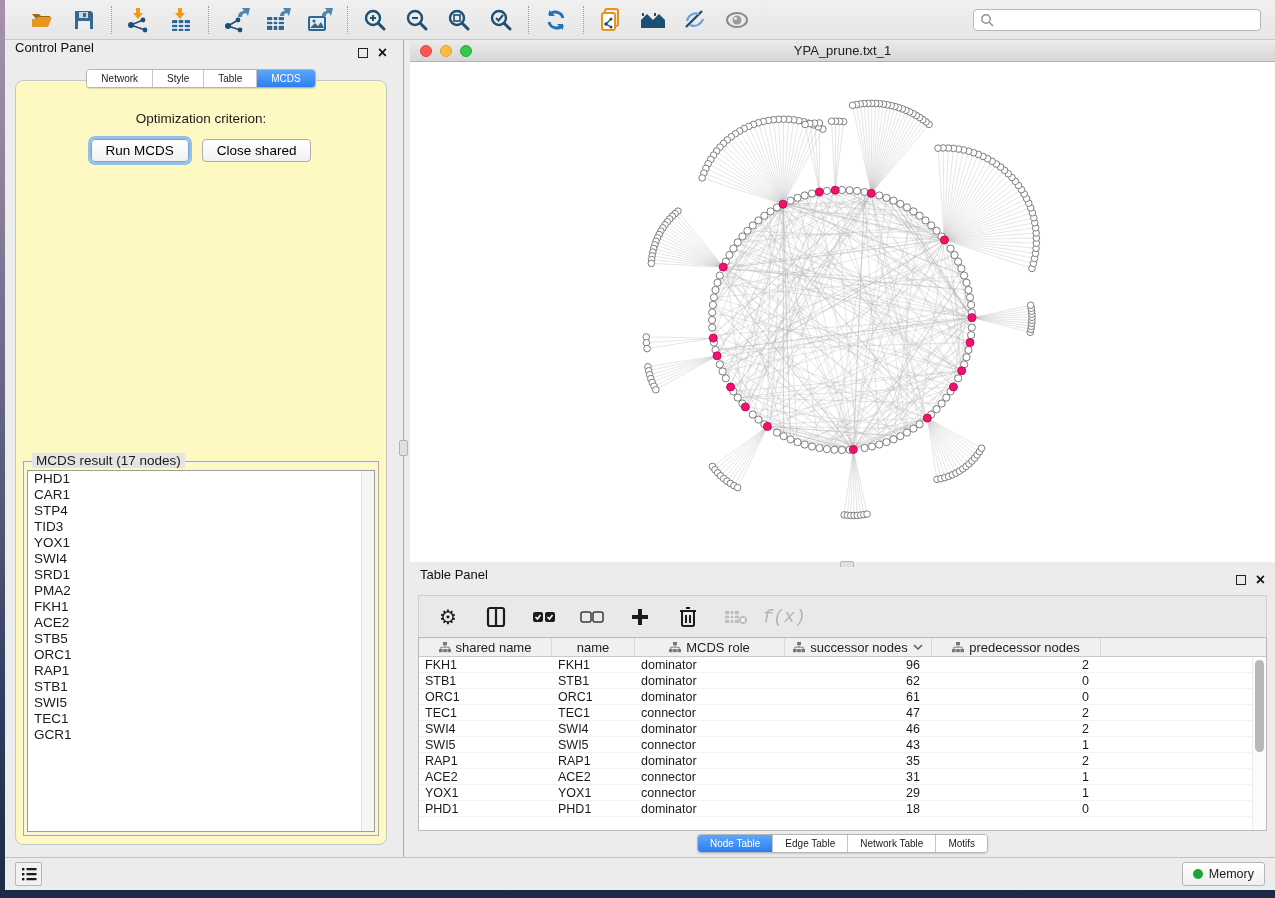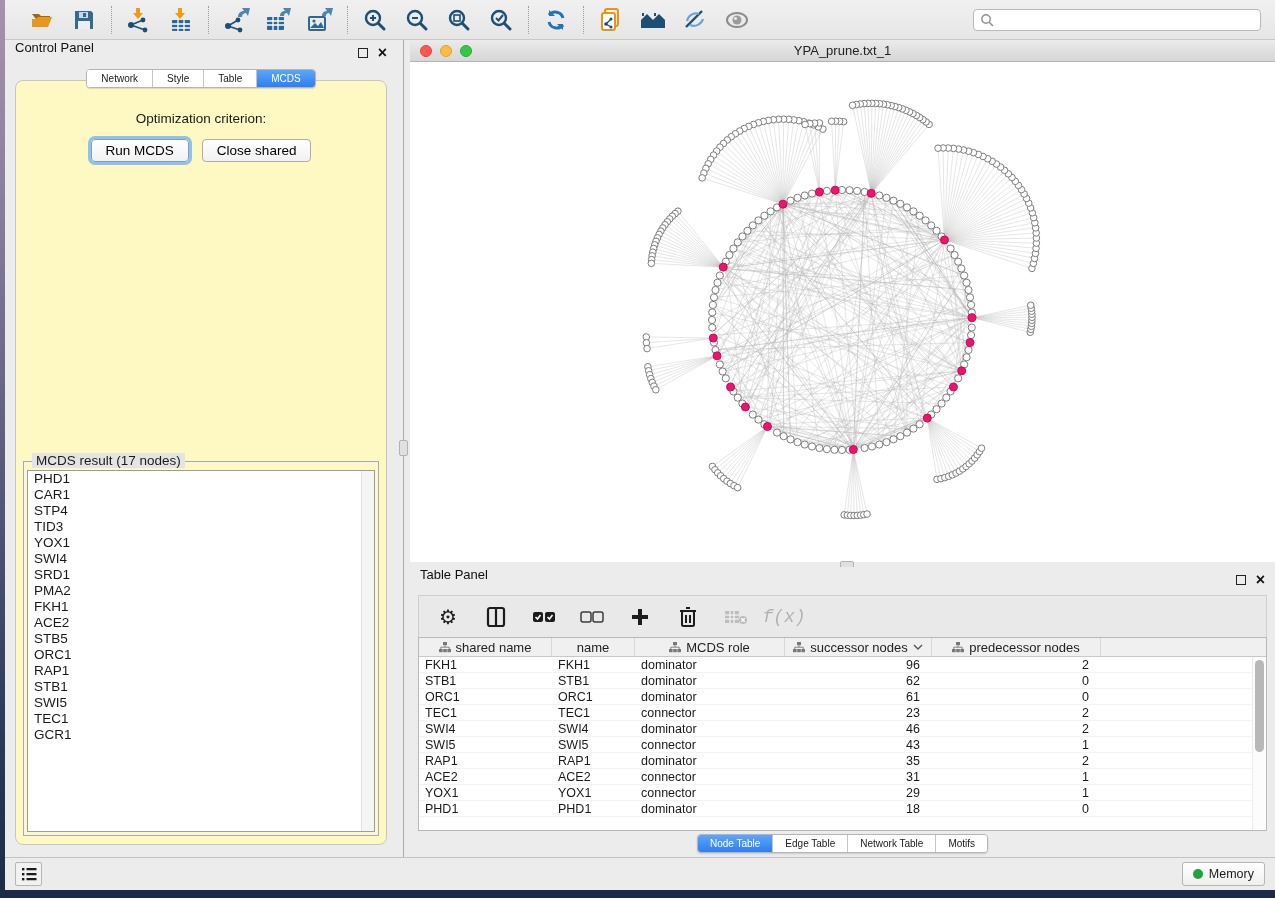--- a/index.html
+++ b/index.html
@@ -1197,21 +1197,21 @@
               <div class="td" style="width: 133px;">ORC1</div>
               <div class="td" style="width: 83px;">ORC1</div>
               <div class="td" style="width: 150px;">dominator</div>
               <div class="td num" style="width: 147px;">61</div>
               <div class="td num" style="width: 169px;">0</div>
             </div>
             <div class="tr">
               <div class="td" style="width: 133px;">TEC1</div>
               <div class="td" style="width: 83px;">TEC1</div>
               <div class="td" style="width: 150px;">connector</div>
-              <div class="td num" style="width: 147px;">23</div>
+              <div class="td num" style="width: 147px;">47</div>
               <div class="td num" style="width: 169px;">2</div>
             </div>
             <div class="tr">
               <div class="td" style="width: 133px;">SWI4</div>
               <div class="td" style="width: 83px;">SWI4</div>
               <div class="td" style="width: 150px;">dominator</div>
               <div class="td num" style="width: 147px;">46</div>
               <div class="td num" style="width: 169px;">2</div>
             </div>
             <div class="tr">

